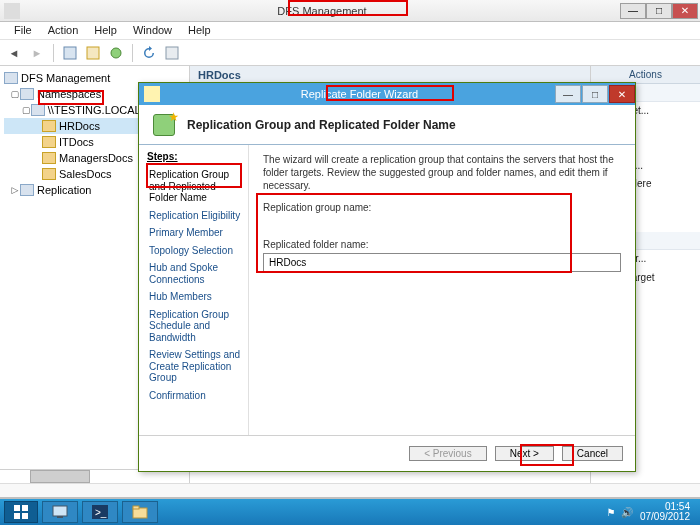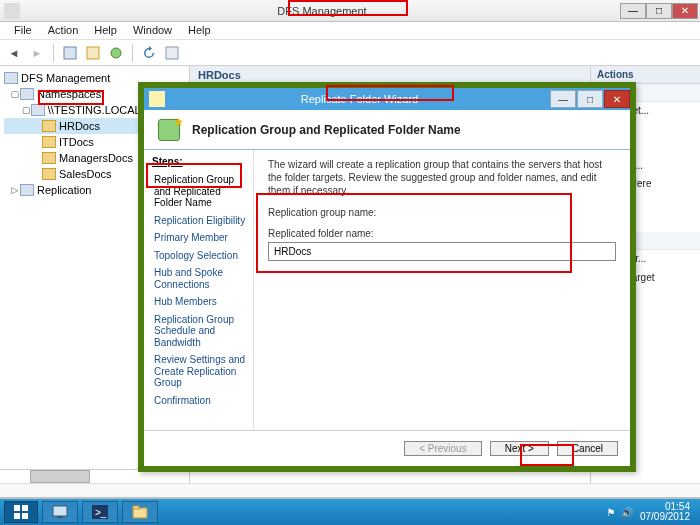--- a/index.html
+++ b/index.html
@@ -37,46 +37,46 @@
   .treescroll{height:14px;border-top:1px solid #d0d0d0;display:flex;}
   .treescroll .thumb{margin-left:30px;width:60px;background:#cfcfcf;border:1px solid #aaa;}
 
   .centerpane{flex:1;display:flex;flex-direction:column;}
   .centerhead{height:20px;background:#e9eff5;border-bottom:1px solid #ccd6e0;font-size:11px;font-weight:bold;color:#2b4f73;padding:3px 8px;}
   .tabsrow{height:20px;display:flex;font-size:10px;border-bottom:1px solid #c4c4c4;background:#f4f4f4;}
   .tab{padding:2px 10px;border:1px solid #bbb;border-bottom:none;background:#fff;margin:2px 0 0 4px;border-radius:2px 2px 0 0;}
   .tab.inactive{background:#eee;color:#555;}
 
   .actionspane{width:110px;border-left:1px solid #d0d0d0;font-size:10px;overflow:hidden;}
-  .actionshead{background:#e9eff5;padding:3px 6px;font-weight:bold;color:#2b4f73;border-bottom:1px solid #ccd6e0;}
+  .actionshead{background:#e9eff5;padding:3px 6px;font-weight:normal;color:#2b4f73;border-bottom:1px solid #ccd6e0;text-align:center;}
   .actionsub{background:#f2f6fa;padding:3px 6px;color:#2b4f73;border-bottom:1px solid #e1e7ee;}
   .action-item{padding:3px 6px;color:#1a1a1a;white-space:nowrap;overflow:hidden;text-overflow:ellipsis;}
   .action-item .ai{display:inline-block;width:12px;height:12px;background:#b8d8a8;border:1px solid #7aa060;margin-right:4px;vertical-align:middle;}
 
   
-  .wizard{position:absolute;left:138px;top:82px;width:498px;height:390px;background:#fff;border:6px solid #4d7c0f;z-index:50;box-shadow:2px 2px 6px rgba(0,0,0,0.25);}
+  .wizard{position:absolute;left:138px;top:82px;width:498px;height:390px;background:#fff;border:1px solid #4d7c0f;z-index:50;box-shadow:2px 2px 6px rgba(0,0,0,0.25);}
   .wizard .wtitle{height:22px;background:#4aa3df;color:#fff;display:flex;align-items:center;font-size:11px;}
   .wizard .wtitle .wt{flex:1;text-align:center;}
   .wizard .wtitle .wicon{width:16px;height:16px;background:#fff3b0;margin:0 5px;}
   .wizard .wtitle .wbtns{display:flex;}
   .wizard .wtitle .wbtn{width:26px;height:18px;background:#dfeaf3;border:1px solid #8fa8bb;color:#333;font-size:10px;display:flex;align-items:center;justify-content:center;margin-left:1px;cursor:pointer;}
   .wizard .wtitle .wbtn.close{background:#c0392b;color:#fff;border-color:#922;}
   .wizard .wheader{height:40px;display:flex;align-items:center;padding:4px 10px;border-bottom:1px solid #9bb7cf;}
   .wizard .wheader .hicon{width:30px;height:30px;margin-right:8px;position:relative;}
   .wizard .wheader .hicon .sh{width:22px;height:22px;background:#8fd07a;border:1px solid #4d8a39;border-radius:3px;position:absolute;top:4px;left:4px;}
   .wizard .wheader .hicon .star{position:absolute;top:0;right:0;color:#f0b400;font-size:12px;}
   .wizard .wheader .htxt{font-size:12px;font-weight:bold;color:#222;}
   .wizard .wbody{display:flex;height:calc(100% - 22px - 40px - 36px);}
   .wizard .steps{width:110px;border-right:1px solid #e0e0e0;padding:6px 2px 6px 8px;font-size:10px;}
   .wizard .steps .shead{font-weight:bold;text-decoration:underline;margin-bottom:4px;}
   .wizard .step{color:#1a4f8a;padding:3px 2px;cursor:pointer;line-height:1.15;}
   .wizard .step.active{color:#000;}
   .wizard .content{flex:1;padding:8px 14px;font-size:10px;color:#333;}
   .wizard .content .desc{margin-bottom:10px;line-height:1.3;}
-  .wizard .field{margin:6px 0 10px;}
+  .wizard .field{margin:6px 0 26px;}
   .wizard .field label{display:block;margin-bottom:3px;}
   .wizard .field input{width:100%;border:1px solid #888;padding:3px 5px;font-size:10px;background:#fff;}
   .wizard .wfooter{height:36px;border-top:1px solid #d0d0d0;display:flex;justify-content:flex-end;align-items:center;padding:0 12px;gap:8px;}
   .wizard .wfooter button{font-size:10px;padding:1px 14px;border:1px solid #888;background:#f0f0f0;cursor:pointer;}
   .wizard .wfooter button:disabled{color:#999;}
 
   
   .taskbar{position:absolute;left:0;right:0;bottom:0;height:26px;background:linear-gradient(#2a9bd6,#1878b8);display:flex;align-items:center;padding:0 4px;color:#fff;font-size:10px;}
   .startbtn{width:34px;height:22px;background:#0f5e93;border:1px solid #0a4670;display:flex;align-items:center;justify-content:center;}
   .taskitem{width:36px;height:22px;background:#2f88c4;border:1px solid #1a618f;margin-left:4px;display:flex;align-items:center;justify-content:center;}

